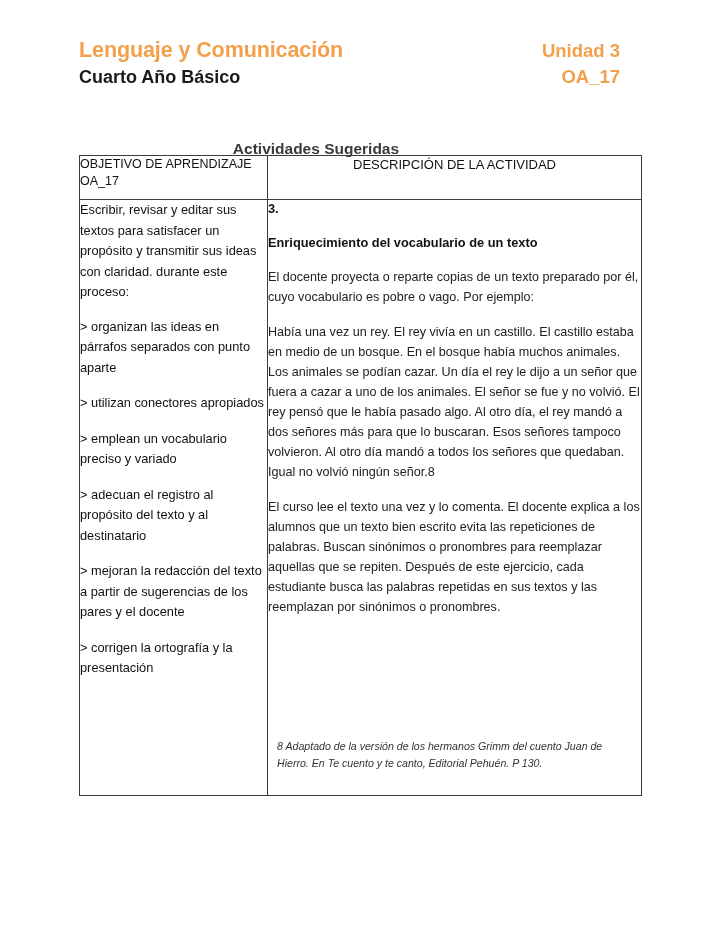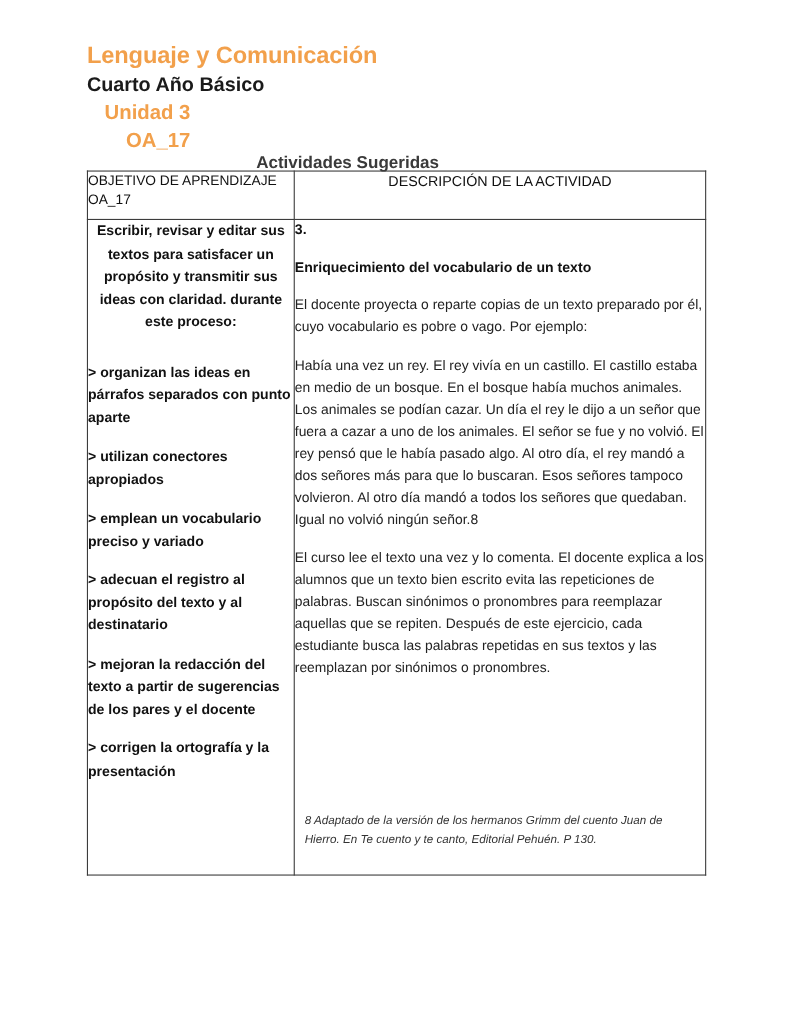--- a/index.html
+++ b/index.html
@@ -25,21 +25,20 @@
 
   
   .doc-header {
     position: absolute;
     left: 79px;
     top: 38px;
     width: 541px;
     display: flex;
     justify-content: space-between;
     align-items: flex-start;
-    flex-direction: column;
   }
   .header-left { text-align: left; }
   .header-right { text-align: right; margin-left: 16px; }
 
   .subject-title {
     font-size: 21.5px;
     font-weight: bold;
     color: #F2A04B;
     line-height: 25px;
     white-space: nowrap;
@@ -126,29 +125,28 @@
   }
   .cell-desc {
     padding: 10px 12px 12px 9px;
     height: 596px;
     box-sizing: border-box;
     position: relative;
   }
 
   .obj-lead {
     font-size: 12.8px;
-    font-weight: bold;
+    font-weight: normal;
     line-height: 20.5px;
     color: #111;
-    margin: 0 0 26px 0;
-    text-align: center;
+    margin: 0 0 14px 0;
   }
   .obj-item {
     font-size: 12.8px;
-    font-weight: bold;
+    font-weight: normal;
     line-height: 20.5px;
     color: #111;
     margin: 0 0 15px 0;
   }
   .obj-item:last-child { margin-bottom: 0; }
 
   .act-number {
     font-size: 12.8px;
     font-weight: bold;
     line-height: 18px;

